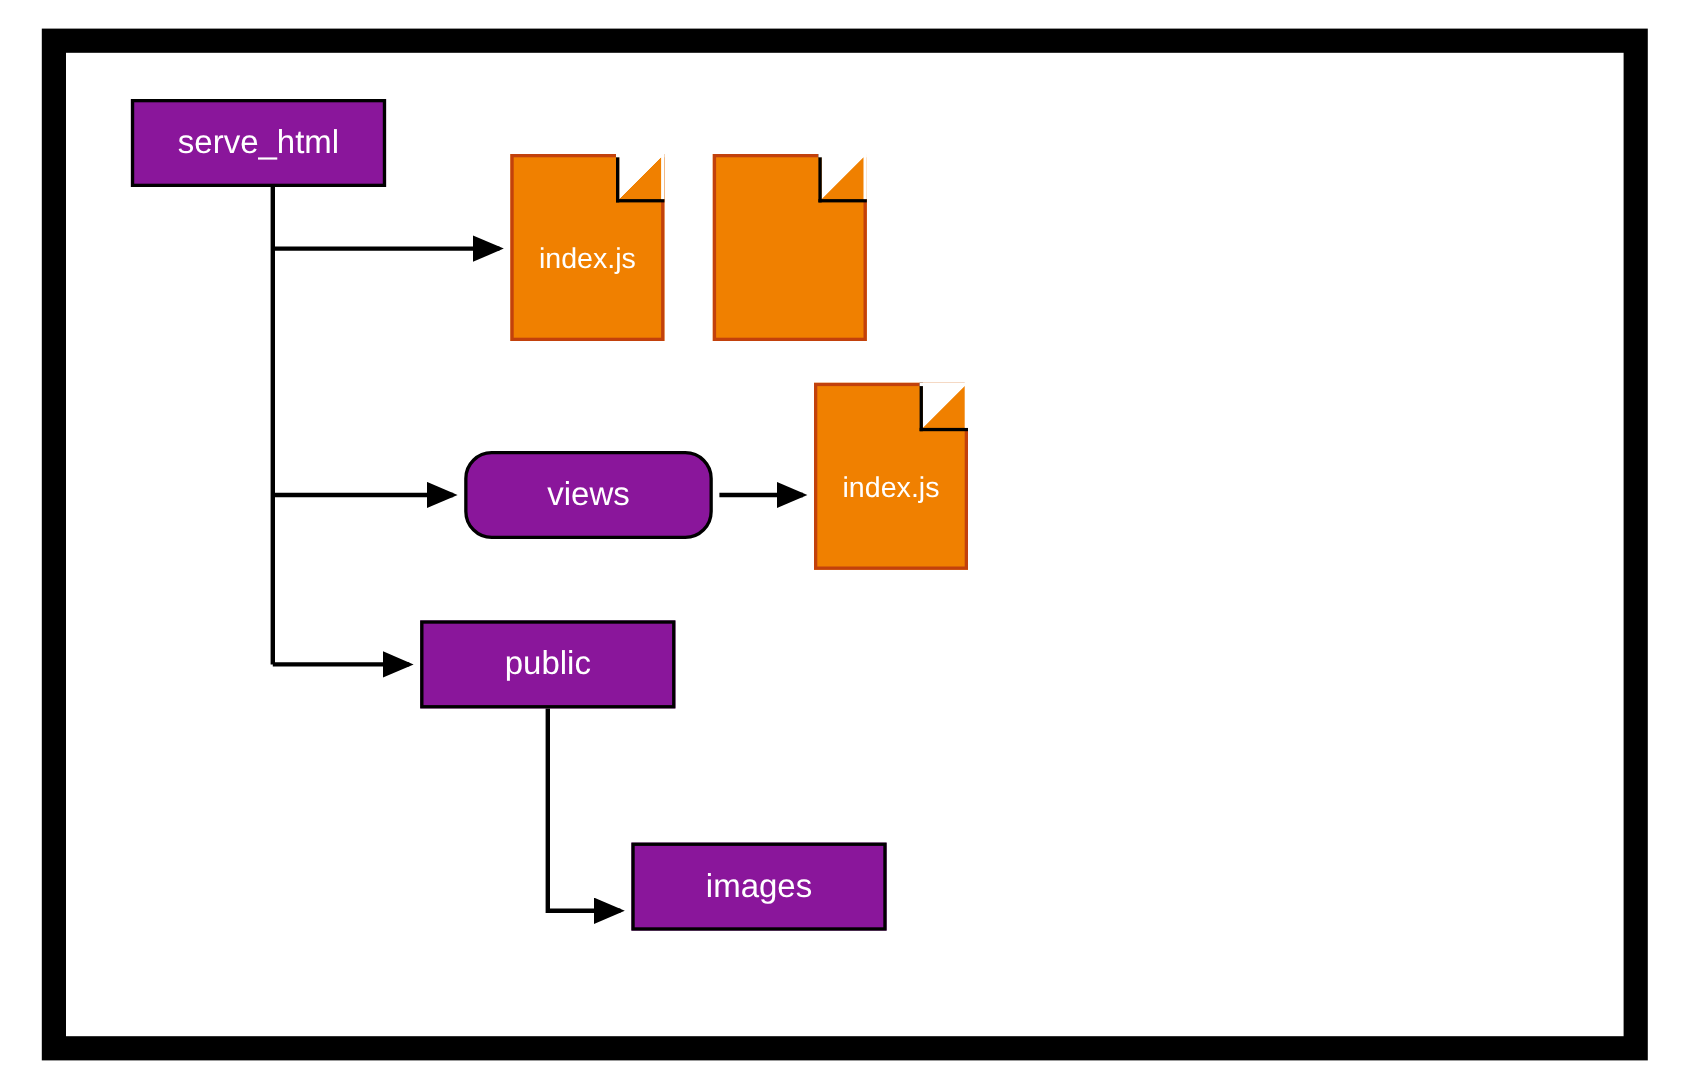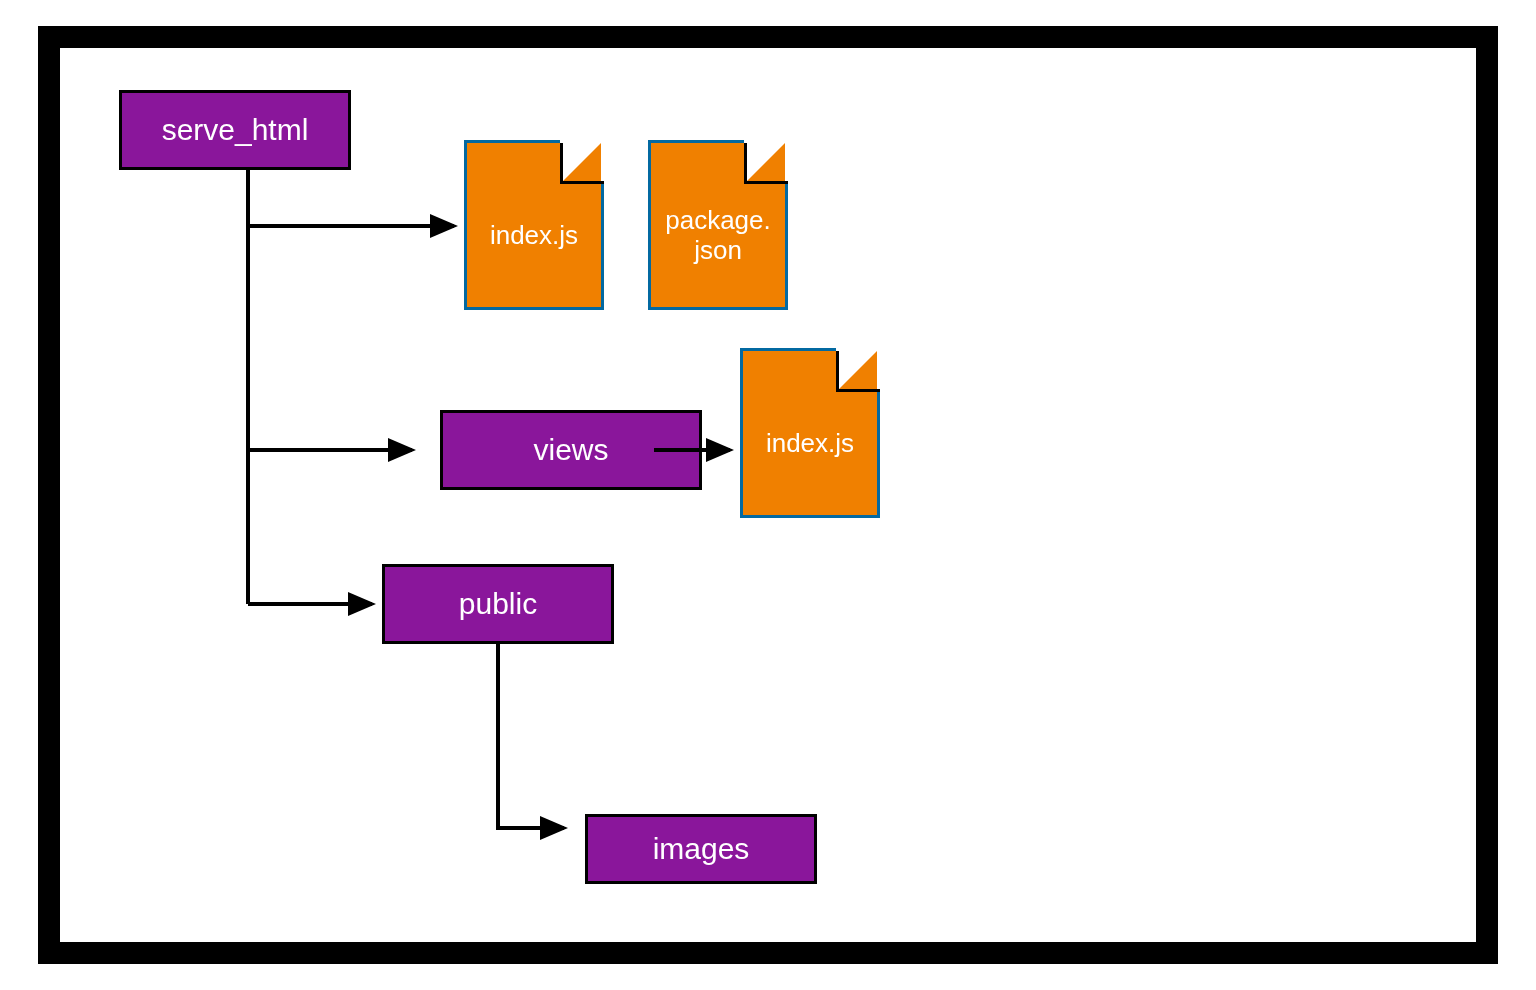--- a/index.html
+++ b/index.html
@@ -33,21 +33,21 @@
     font-size: 30px;
     display: flex;
     align-items: center;
     justify-content: center;
     box-sizing: border-box;
     text-align: center;
   }
   .file {
     position: absolute;
     background: #F08000;
-    border: 3px solid #0369a1;
+    border: 3px solid #c2410c;
     color: #ffffff;
     font-size: 26px;
     box-sizing: border-box;
     display: flex;
     align-items: center;
     justify-content: center;
     text-align: center;
     line-height: 1.15;
     padding-top: 22px;
   }
@@ -99,38 +99,36 @@
       <span>serve_html</span>
     </div>
 
     <div class="file" style="left:404px; top:92px; width:140px; height:170px;">
       <div class="fold"></div>
       <span>index.js</span>
     </div>
 
     <div class="file" style="left:588px; top:92px; width:140px; height:170px;">
       <div class="fold"></div>
-      <span style="white-space:pre-line;">package.
-json</span>
     </div>
 
-    <div class="folder" style="left:380px; top:362px; width:262px; height:80px;">
+    <div class="folder" style="left:362px; top:362px; width:226px; height:80px;border-radius:25px;">
       <span>views</span>
     </div>
 
     <div class="file" style="left:680px; top:300px; width:140px; height:170px;">
       <div class="fold"></div>
       <span>index.js</span>
     </div>
 
     <div class="folder" style="left:322px; top:516px; width:232px; height:80px;">
       <span>public</span>
     </div>
 
-    <div class="folder" style="left:514px; top:766px; width:232px; height:70px;margin-left:11px;">
+    <div class="folder" style="left:514px; top:718px; width:232px; height:80px;">
       <span>images</span>
     </div>
 
 
 
     <svg class="arrows" viewBox="0 0 1416 894" preserveAspectRatio="none">
       <defs>
         <marker id="arrowhead" markerWidth="8" markerHeight="8" refX="6" refY="3" orient="auto" markerUnits="strokeWidth">
           <path d="M0,0 L7,3 L0,6 Z" fill="#000000"></path>
         </marker>

